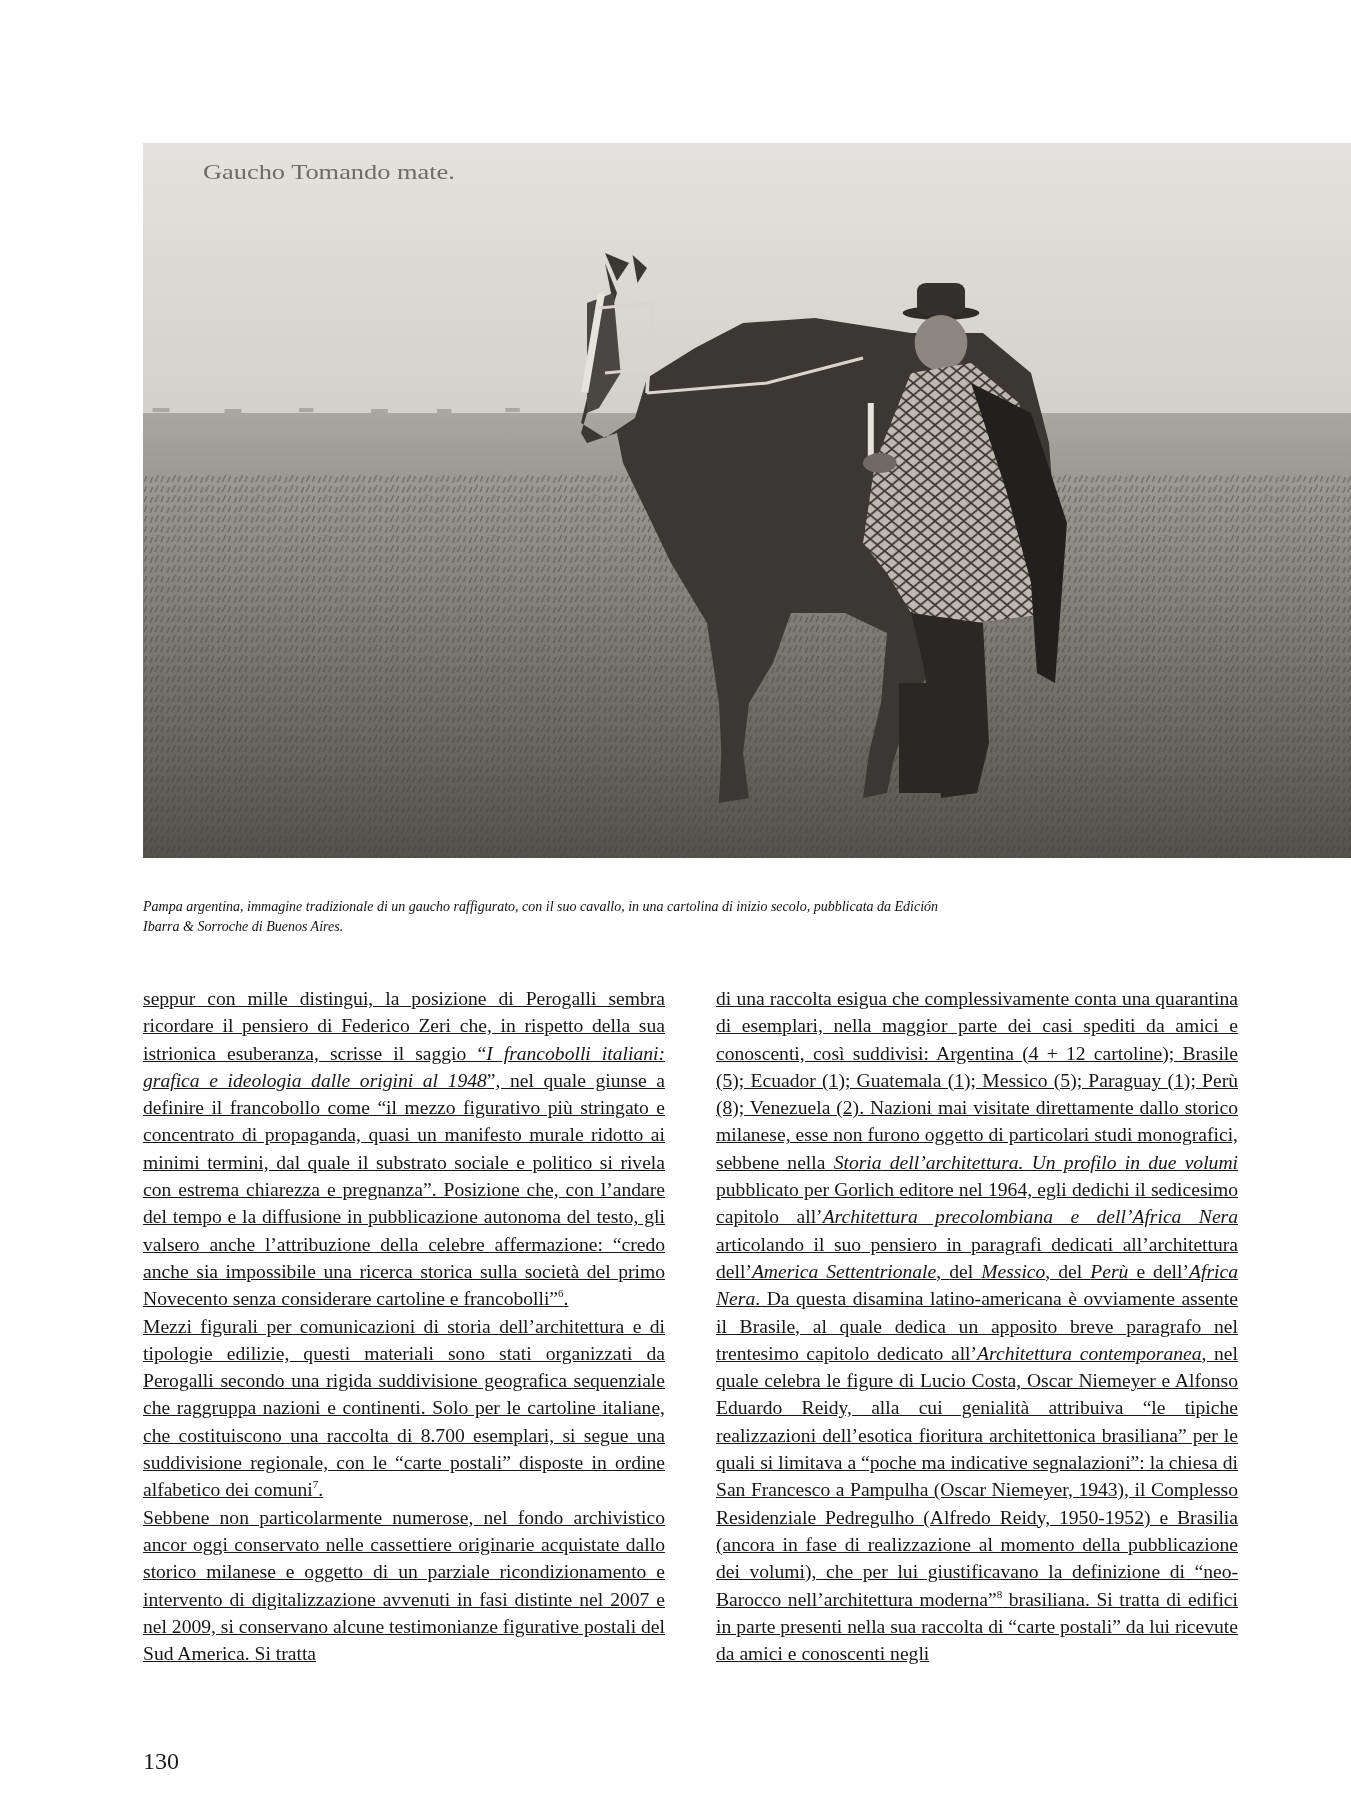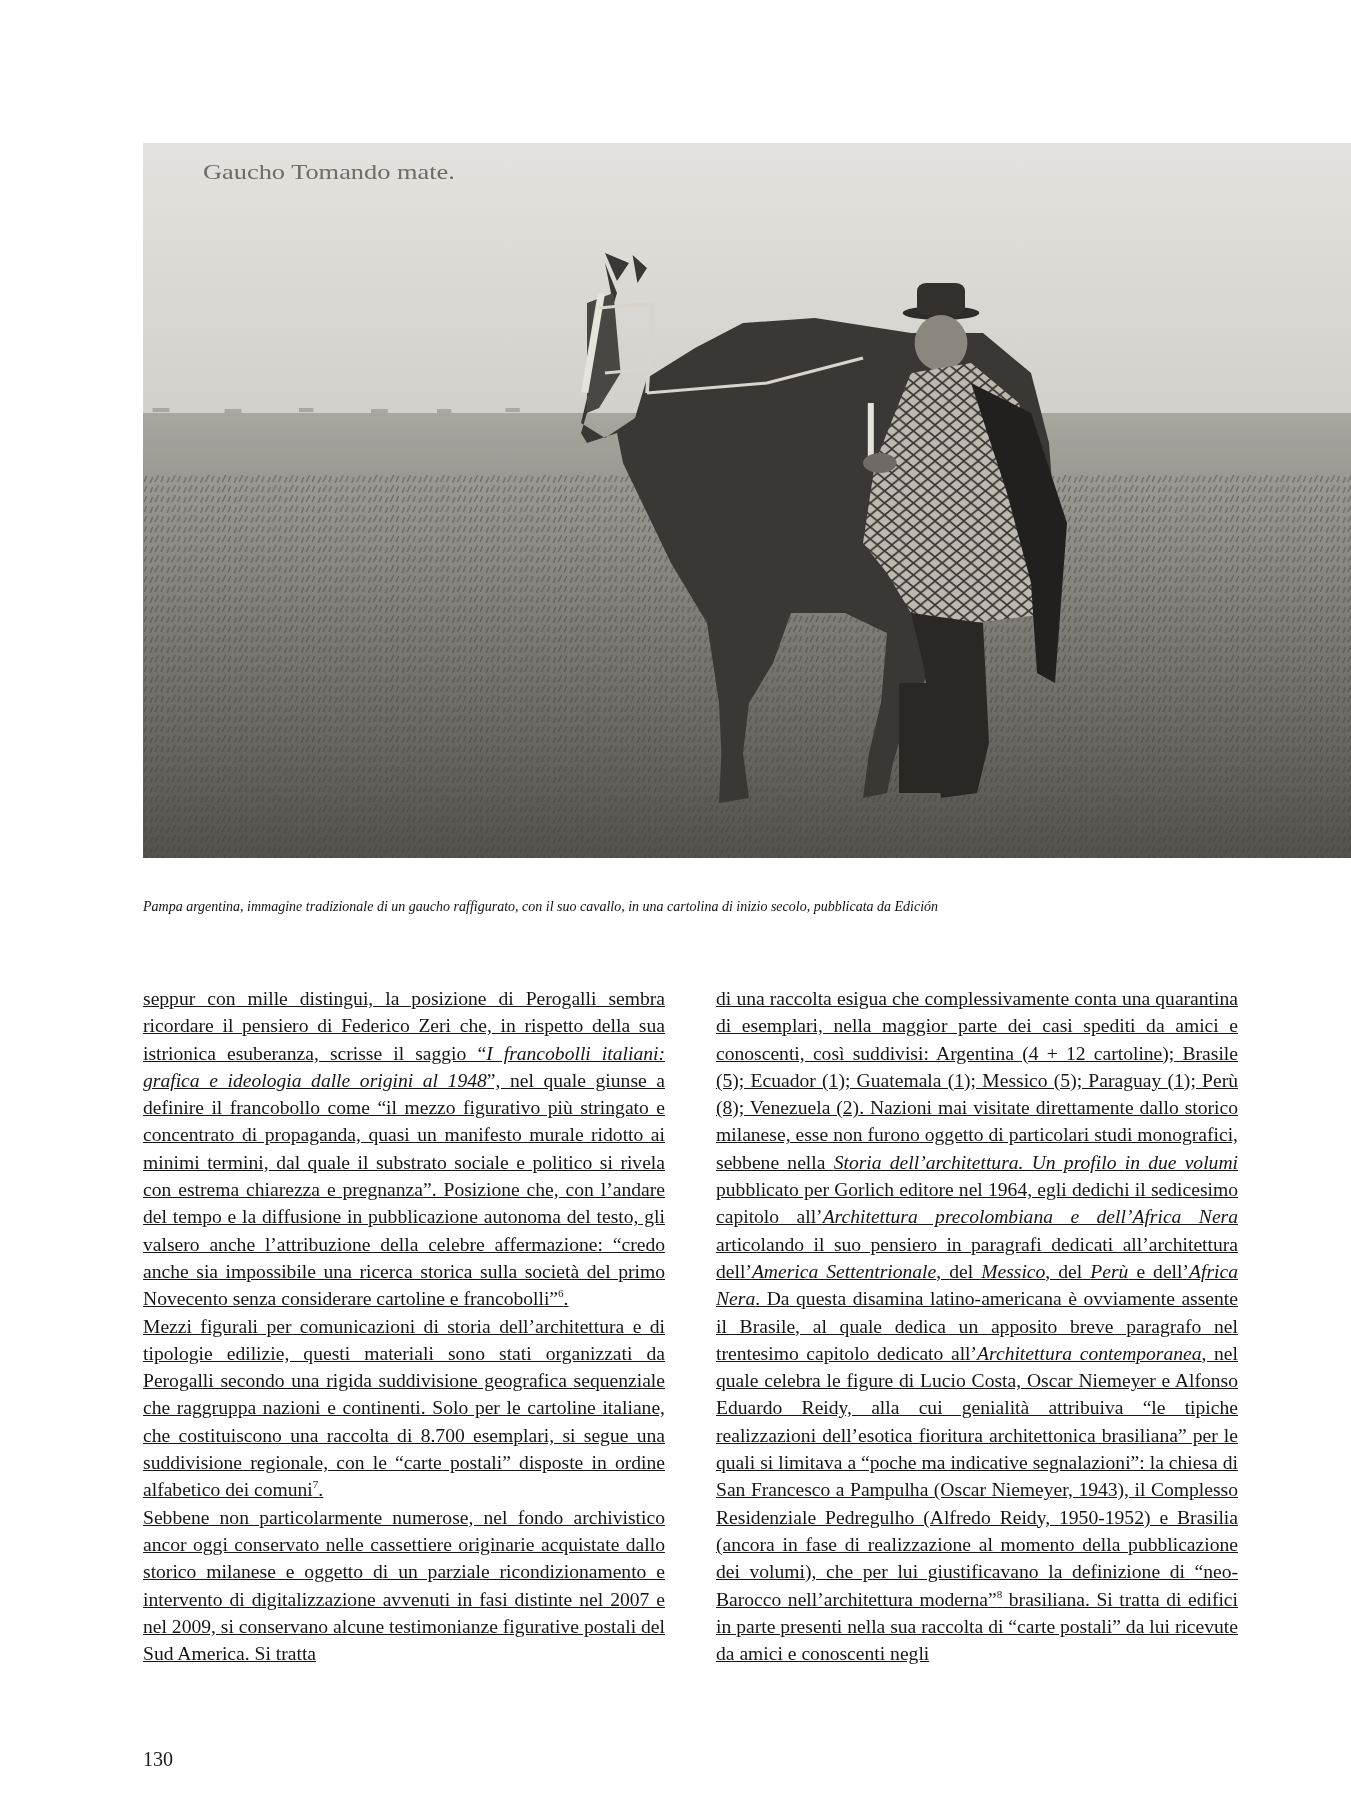--- a/index.html
+++ b/index.html
@@ -14,21 +14,21 @@
              font-style: italic; font-size: 14px; line-height: 20px; color: #111; }
 
   .col { position: absolute; top: 985px; width: 522px; font-size: 19.6px;
          line-height: 27.3px; text-align: justify; color: #161616; }
   .col-left { left: 143px; }
   .col-right { left: 716px; }
   .col p { margin: 0; text-decoration: underline; }
   .col i { font-style: italic; }
   sup { font-size: 11px; line-height: 0; vertical-align: super; }
 
-  .page-number { position: absolute; left: 143px; top: 1748px; font-size: 20px; color: #1a1a1a; }
+  .page-number { position: absolute; left: 143px; top: 1748px; font-size: 24px; color: #1a1a1a; }
 </style>
 </head>
 <body>
 
 <div class="photo">
   <svg viewBox="0 0 1065 715" preserveAspectRatio="none">
     <defs>
       <linearGradient id="sky" x1="0" y1="0" x2="0" y2="1">
         <stop offset="0" stop-color="#e3e2de"></stop>
         <stop offset="1" stop-color="#d2d0cb"></stop>
@@ -80,20 +80,21 @@
       <rect x="630" y="540" width="35" height="110" fill="#2a2725"></rect>
       <rect x="604" y="260" width="5" height="55" fill="#e6e3dc"></rect>
       <ellipse cx="614" cy="320" rx="14" ry="10" fill="#6f6a65"></ellipse>
     </g>
     <text x="50" y="36" font-family="Liberation Serif, serif" font-size="22" fill="#6f6b66">Gaucho Tomando mate.</text>
   </svg>
 </div>
 
 <div class="caption">
   <div>Pampa argentina, immagine tradizionale di un gaucho raffigurato, con il suo cavallo, in una cartolina di inizio secolo, pubblicata da Edición</div>
+  <div>Ibarra &amp; Sorroche di Buenos Aires.</div>
 </div>
 
 <div class="col col-left">
   <p><span>seppur con mille distingui, la posizione di Perogalli sembra ricordare il pensiero di Federico Zeri che, in rispetto della sua istrionica esuberanza, scrisse il saggio “</span><i>I francobolli italiani: grafica e ideologia dalle origini al 1948</i><span>”, nel quale giunse a definire il francobollo come “il mezzo figurativo più stringato e concentrato di propaganda, quasi un manifesto murale ridotto ai minimi termini, dal quale il substrato sociale e politico si rivela con estrema chiarezza e pregnanza”. Posizione che, con l’andare del tempo e la diffusione in pubblicazione autonoma del testo, gli valsero anche l’attribuzione della celebre affermazione: “credo anche sia impossibile una ricerca storica sulla società del primo Novecento senza considerare cartoline e francobolli”</span><sup>6</sup><span>.</span></p>
   <p><span>Mezzi figurali per comunicazioni di storia dell’architettura e di tipologie edilizie, questi materiali sono stati organizzati da Perogalli secondo una rigida suddivisione geografica sequenziale che raggruppa nazioni e continenti. Solo per le cartoline italiane, che costituiscono una raccolta di 8.700 esemplari, si segue una suddivisione regionale, con le “carte postali” disposte in ordine alfabetico dei comuni</span><sup>7</sup><span>.</span></p>
   <p>Sebbene non particolarmente numerose, nel fondo archivistico ancor oggi conservato nelle cassettiere originarie acquistate dallo storico milanese e oggetto di un parziale ricondizionamento e intervento di digitalizzazione avvenuti in fasi distinte nel 2007 e nel 2009, si conservano alcune testimonianze figurative postali del Sud America. Si tratta</p>
 </div>
 
 <div class="col col-right">
   <p><span>di una raccolta esigua che complessivamente conta una quarantina di esemplari, nella maggior parte dei casi spediti da amici e conoscenti, così suddivisi: Argentina (4 + 12 cartoline); Brasile (5); Ecuador (1); Guatemala (1); Messico (5); Paraguay (1); Perù (8); Venezuela (2). Nazioni mai visitate direttamente dallo storico milanese, esse non furono oggetto di particolari studi monografici, sebbene nella </span><i>Storia dell’architettura. Un profilo in due volumi</i><span> pubblicato per Gorlich editore nel 1964, egli dedichi il sedicesimo capitolo all’</span><i>Architettura precolombiana e dell’Africa Nera</i><span> articolando il suo pensiero in paragrafi dedicati all’architettura dell’</span><i>America Settentrionale</i><span>, del </span><i>Messico</i><span>, del </span><i>Perù</i><span> e dell’</span><i>Africa Nera</i><span>. Da questa disamina latino-americana è ovviamente assente il Brasile, al quale dedica un apposito breve paragrafo nel trentesimo capitolo dedicato all’</span><i>Architettura contemporanea</i><span>, nel quale celebra le figure di Lucio Costa, Oscar Niemeyer e Alfonso Eduardo Reidy, alla cui genialità attribuiva “le tipiche realizzazioni dell’esotica fioritura architettonica brasiliana” per le quali si limitava a “poche ma indicative segnalazioni”: la chiesa di San Francesco a Pampulha (Oscar Niemeyer, 1943), il Complesso Residenziale Pedregulho (Alfredo Reidy, 1950-1952) e Brasilia (ancora in fase di realizzazione al momento della pubblicazione dei volumi), che per lui giustificavano la definizione di “neo-Barocco nell’architettura moderna”</span><sup>8</sup><span> brasiliana. Si tratta di edifici in parte presenti nella sua raccolta di “carte postali” da lui ricevute da amici e conoscenti negli</span></p>

